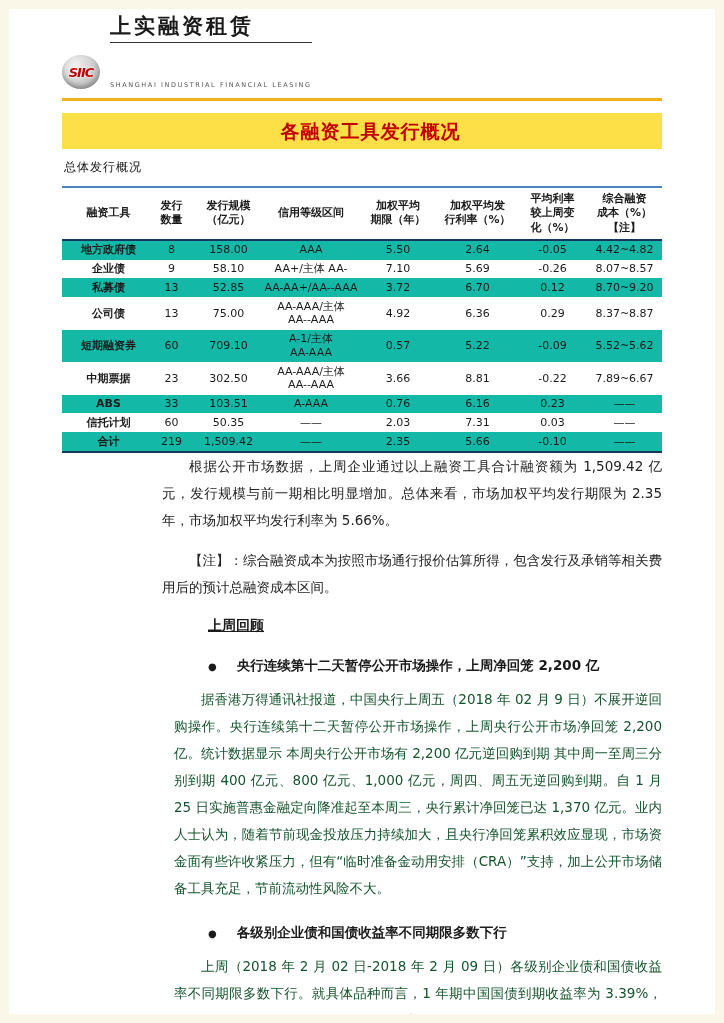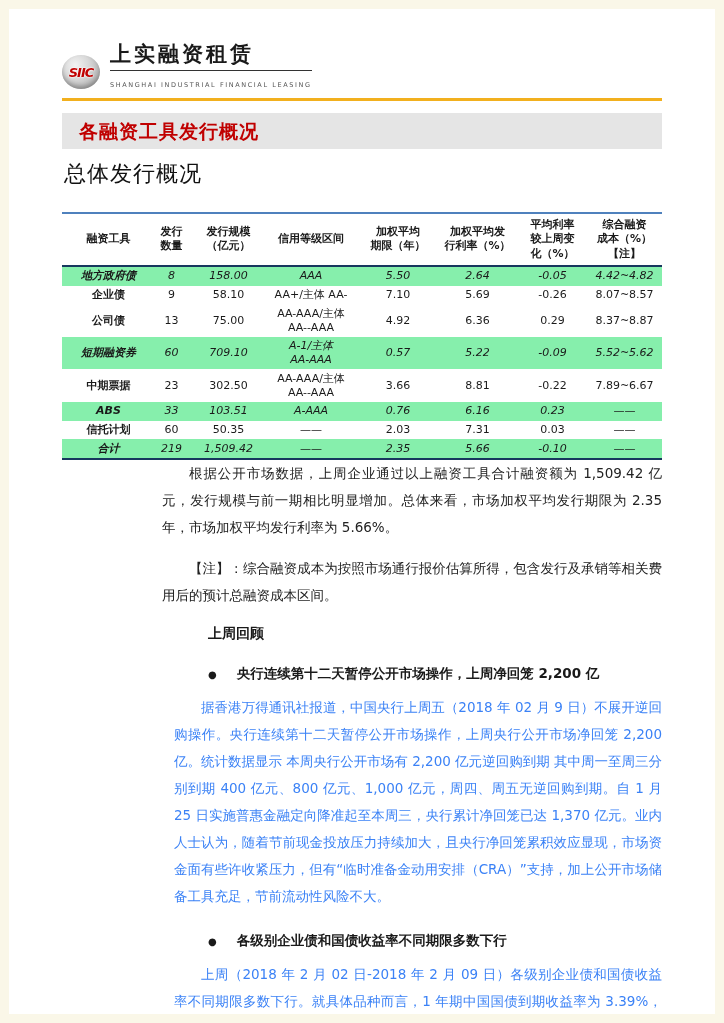--- a/index.html
+++ b/index.html
@@ -14,67 +14,68 @@
   .logo-globe{
     width:38px;height:34px;border-radius:50%;
     background:radial-gradient(circle at 35% 30%,#f2f2f2 0%,#d8d8d8 40%,#9b9b9b 100%);
     display:flex;align-items:center;justify-content:center;
     margin-top:8px;box-shadow:inset 0 -3px 4px rgba(0,0,0,.25);
   }
   .logo-globe span{
     font-style:italic;font-weight:bold;font-size:13px;color:#c00000;
     text-shadow:0 0 2px #ffffff,0 0 2px #ffffff;letter-spacing:-1px;
   }
-  .logo-text{margin-left:10px;display:flex;flex-direction:column;}
+  .logo-text{margin-left:10px;display:flex;flex-direction:column;gap:36px;}
   .logo-cn{
     font-size:21px;font-weight:600;color:#1a1a1a;letter-spacing:3px;
     border-bottom:1.5px solid #333;padding-bottom:3px;line-height:1.2;
   }
-  .logo-en{font-size:6.5px;color:#555;letter-spacing:1.6px;margin-top:10px;white-space:nowrap;}
+  .logo-en{font-size:6.5px;color:#555;letter-spacing:1.6px;margin-top:2px;white-space:nowrap;}
   
   .gold-rule{height:3px;background:#f2b01e;margin-top:9px;}
   .banner{
-    margin-top:12px;height:36px;line-height:36px;background:#e5e5e5;
+    margin-top:12px;height:36px;line-height:36px;background:#fde047;
     padding-left:17px;
+    text-align:center;
   }
   .banner span{font-size:19px;font-weight:bold;color:#c00000;letter-spacing:1px;}
-  .section-title{margin:10px 0 23px 2px;font-size:22px;color:#111;font-weight:400;letter-spacing:1px;}
+  .section-title{margin:10px 0 10px 2px;font-size:12px;color:#111;font-weight:400;letter-spacing:1px;}
   
   table.issue{
     width:600px;border-collapse:collapse;table-layout:fixed;
     border-top:2px solid #4f81bd;border-bottom:2px solid #17375e;
     font-size:11px;color:#1a1a1a;
   }
   table.issue th{
     font-weight:bold;text-align:center;vertical-align:middle;
     padding:4px 1px;line-height:1.3;white-space:pre-line;
     border-bottom:2px solid #17375e;
   }
   table.issue th.left,table.issue td.left{text-align:center;padding-left:7px;}
   table.issue td{
     text-align:center;vertical-align:middle;padding:2.5px 1px;
     line-height:1.25;white-space:pre-line;
   }
   table.issue td.left{font-weight:bold;}
-  tr.stripe td{background:#86efac;font-style:italic;}
+  tr.stripe td{background:#14b8a6;}
   
   .para{
     width:500px;margin-left:100px;font-size:13.5px;line-height:27px;
     text-align:justify;color:#222;text-indent:2em;
   }
   .para.first{margin-top:0;}
-  .review-heading{margin:16px 0 0 146px;font-size:14px;font-weight:bold;color:#1a1a1a;}
+  .review-heading{margin:16px 0 0 146px;font-size:14px;font-weight:bold;color:#1a1a1a;text-decoration:underline;}
   .bullet-row{
     margin:22px 0 0 146px;display:flex;align-items:baseline;
     font-size:13.5px;font-weight:bold;color:#1a1a1a;
   }
   .bullet-dot{font-size:10px;margin-right:20px;}
   .review-para{
     width:488px;margin:11px 0 0 112px;font-size:13.5px;line-height:27px;
-    text-align:justify;text-indent:2em;color:#3b82f6;
+    text-align:justify;text-indent:2em;color:#14532d;
   }
 </style>
 </head>
 <body>
 
 <div class="page">
 
   <div class="logo-row">
     <div class="logo-globe">
       <span>SIIC</span>
@@ -138,20 +139,30 @@
       <tr>
         <td class="left">企业债</td>
         <td>9</td>
         <td>58.10</td>
         <td>AA+/主体 AA-</td>
         <td>7.10</td>
         <td>5.69</td>
         <td>-0.26</td>
         <td>8.07~8.57</td>
       </tr>
+      <tr class="stripe">
+        <td class="left">私募债</td>
+        <td>13</td>
+        <td>52.85</td>
+        <td>AA-AA+/AA--AAA</td>
+        <td>3.72</td>
+        <td>6.70</td>
+        <td>0.12</td>
+        <td>8.70~9.20</td>
+      </tr>
       <tr>
         <td class="left">公司债</td>
         <td>13</td>
         <td>75.00</td>
         <td>AA-AAA/主体
 AA--AAA</td>
         <td>4.92</td>
         <td>6.36</td>
         <td>0.29</td>
         <td>8.37~8.87</td>

